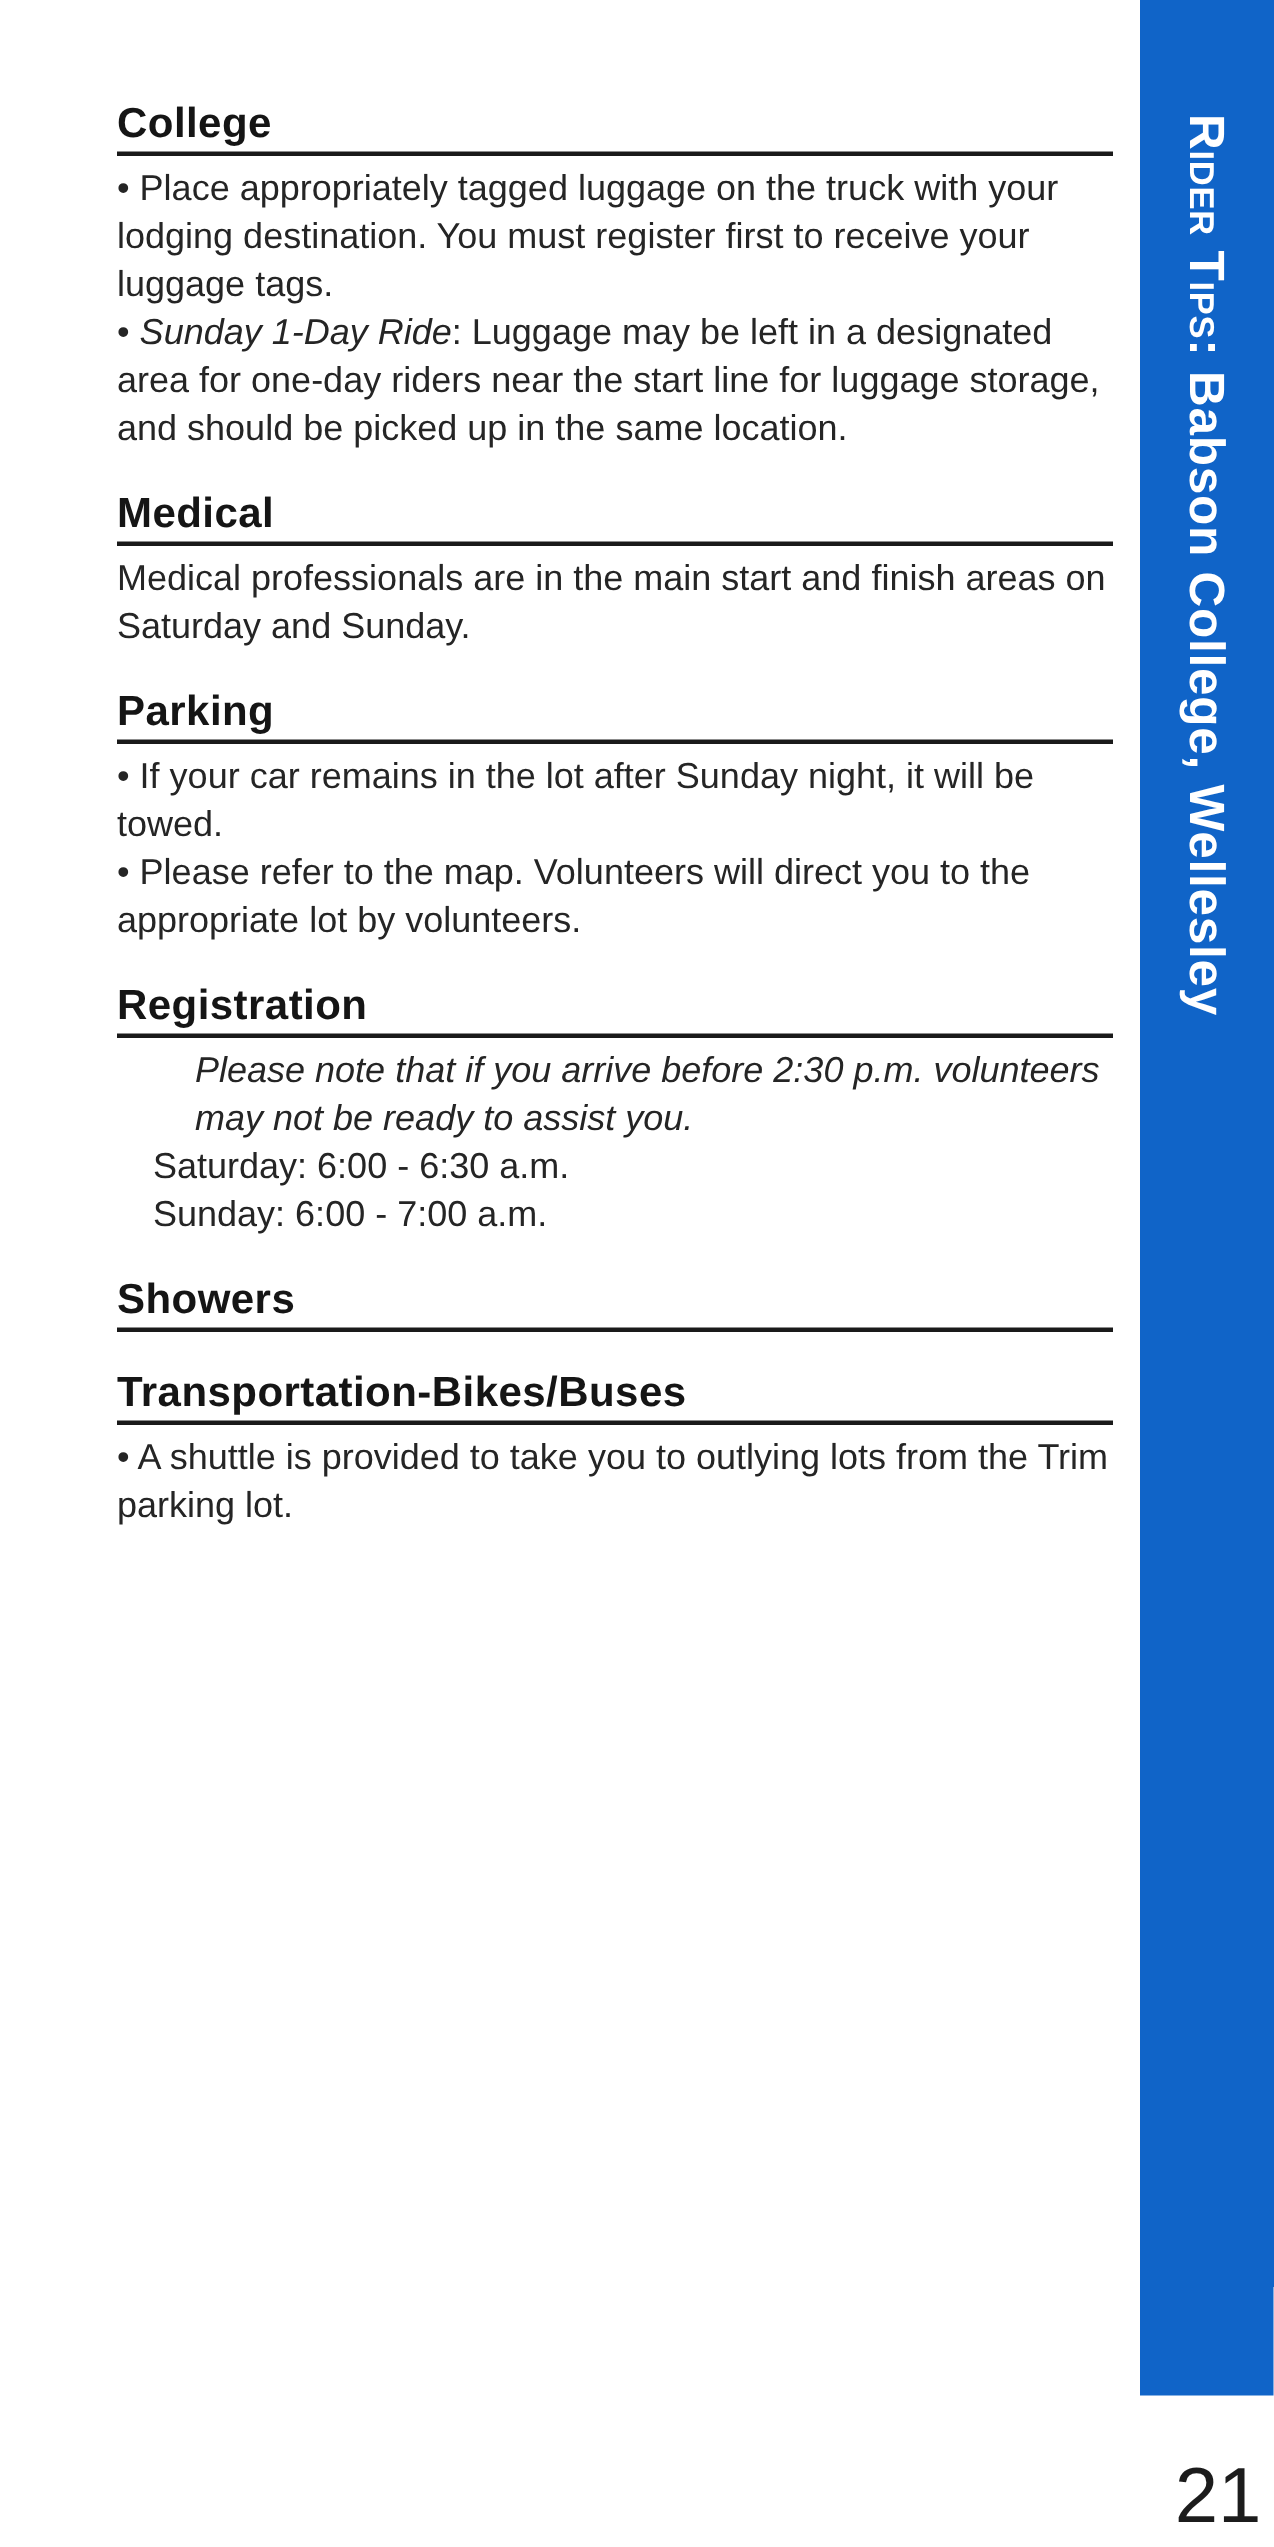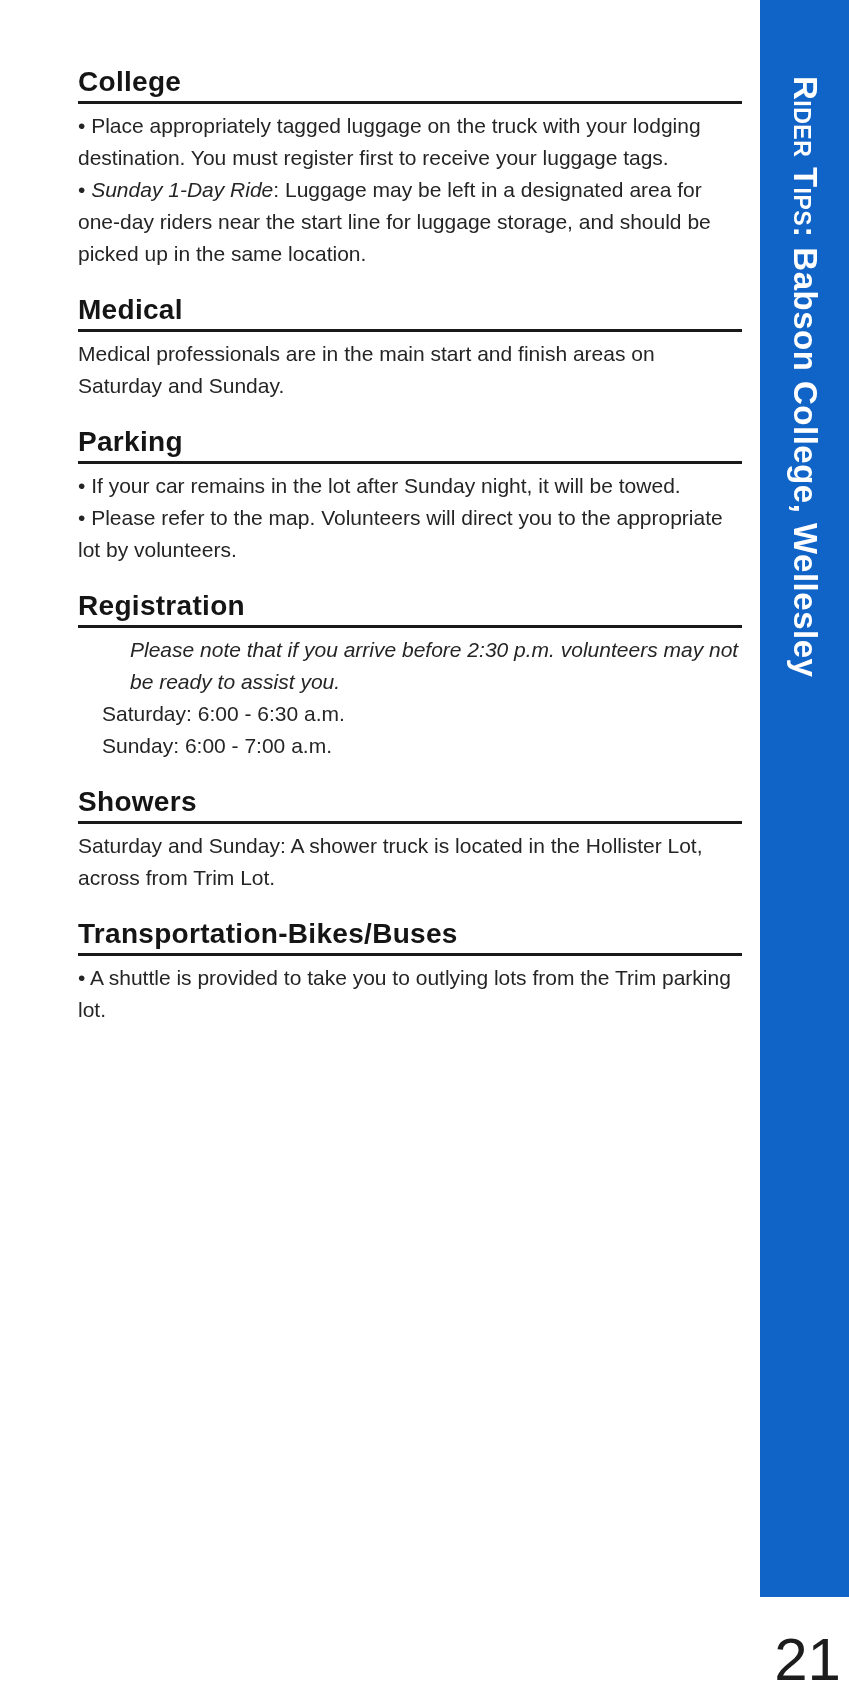--- a/index.html
+++ b/index.html
@@ -26,21 +26,21 @@
     margin: 0 0 6px 0;
     font-size: 28px;
     font-weight: bold;
     color: #151515;
     letter-spacing: 0.3px;
     border-bottom: 3px solid #1a1a1a;
     padding-bottom: 3px;
   }
   .para {
     margin: 0;
-    font-size: 21px;
+    font-size: 24px;
     line-height: 32px;
     color: #252525;
   }
   .para em { font-style: italic; text-align: center; }
   .indent0 { padding-left: 0; }
   .indent1 { padding-left: 24px; }
   .indent2 { padding-left: 52px; }
   .sidebar {
     position: absolute;
     top: 0;
@@ -57,21 +57,21 @@
     font-size: 33px;
     font-weight: bold;
     white-space: nowrap;
     letter-spacing: 0.5px;
   }
   .sidebar-title .smallcaps { font-variant: small-caps; }
   .page-number {
     position: absolute;
     right: 8px;
     bottom: 8px;
-    font-size: 60px;
+    font-size: 52px;
     line-height: 1;
     color: #1c1c1c;
   }
 </style>
 </head>
 <body style="background: rgb(255, 255, 255);">
 
 <main class="content">
     <section class="section">
       <h2 class="heading">College</h2>
@@ -88,21 +88,20 @@
       <p class="para indent0"><span>• Please refer to the map. Volunteers will direct you to the appropriate lot by volunteers.</span></p>
     </section>
     <section class="section">
       <h2 class="heading">Registration</h2>
       <p class="para indent2"><em>Please note that if you arrive before 2:30 p.m. volunteers may not be ready to assist you.</em></p>
       <p class="para indent1"><span>Saturday: 6:00 - 6:30 a.m.</span></p>
       <p class="para indent1"><span>Sunday: 6:00 - 7:00 a.m.</span></p>
     </section>
     <section class="section">
       <h2 class="heading">Showers</h2>
-      <p class="para indent0"><span>Saturday and Sunday: A shower truck is located in the Hollister Lot, across from Trim Lot.</span></p>
     </section>
     <section class="section">
       <h2 class="heading">Transportation-Bikes/Buses</h2>
       <p class="para indent0"><span>• A shuttle is provided to take you to outlying lots from the Trim parking lot.</span></p>
     </section>
   </main>
 
 <aside class="sidebar" style="background: rgb(16, 100, 200); color: rgb(255, 255, 255);">
   <div class="sidebar-title">
     <span class="smallcaps">Rider Tips:</span><span> Babson College, Wellesley</span>

